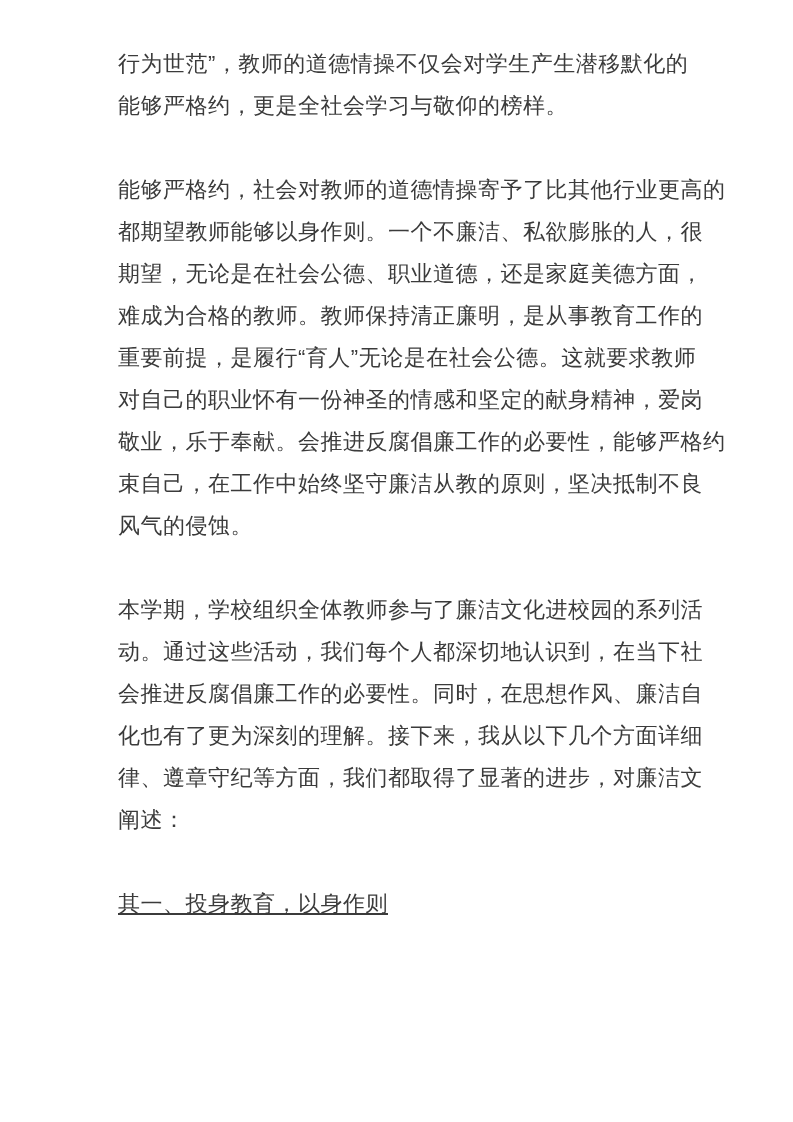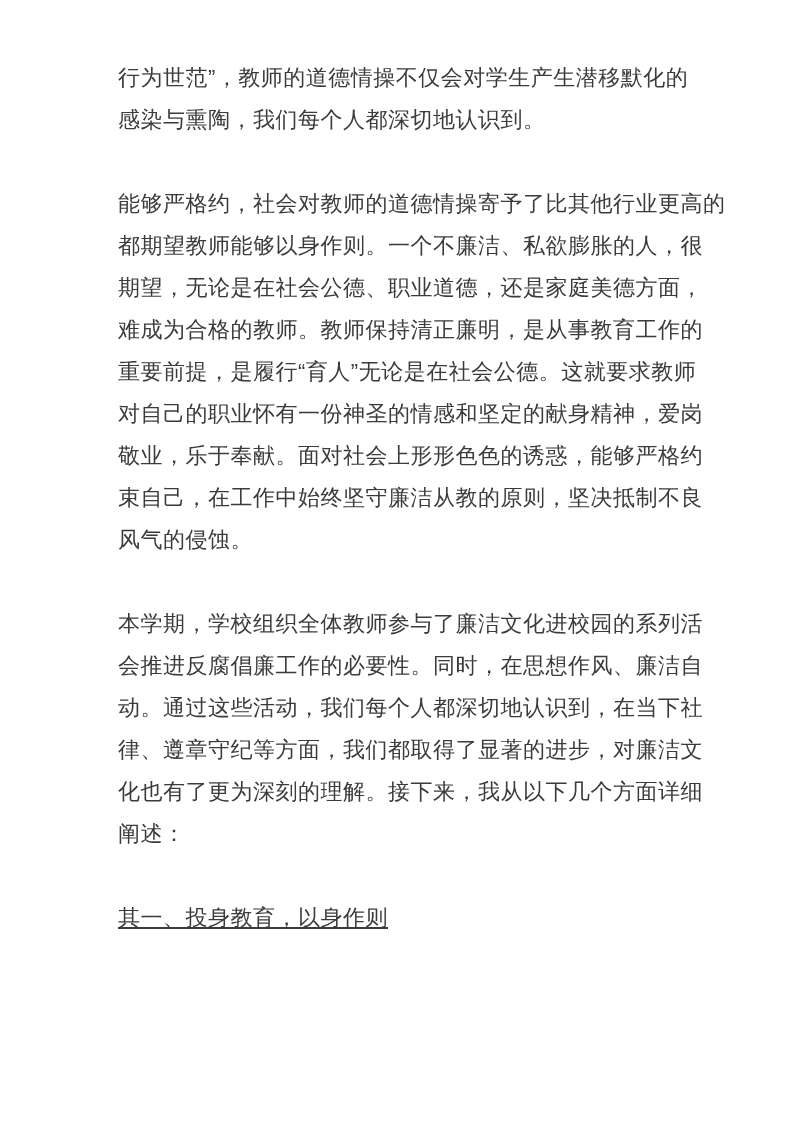--- a/index.html
+++ b/index.html
@@ -7,21 +7,21 @@
     padding: 0;
     background: #ffffff;
   }
   .page {
     position: relative;
     width: 793px;
     height: 1122px;
     background: #ffffff;
     overflow: hidden;
     box-sizing: border-box;
-    padding: 57px 115px 0 118px;
+    padding: 43px 115px 0 118px;
     font-family: "Liberation Sans", "DejaVu Sans", sans-serif;
     color: #3b3b3b;
   }
   .para {
     margin: 0 0 42px 0;
   }
   .line {
     font-size: 22px;
     line-height: 42px;
     letter-spacing: 0.5px;
@@ -35,41 +35,41 @@
     text-decoration: underline;
   }
 </style>
 </head>
 <body>
 
 <div class="page">
 
   <div class="para">
     <div class="line">行为世范”，教师的道德情操不仅会对学生产生潜移默化的</div>
-    <div class="line">感染与熏陶，我们每个人都深切地认识到。</div>
+    <div class="line">能够严格约，更是全社会学习与敬仰的榜样。</div>
   </div>
 
   <div class="para">
     <div class="line">能够严格约，社会对教师的道德情操寄予了比其他行业更高的</div>
     <div class="line">都期望教师能够以身作则。一个不廉洁、私欲膨胀的人，很</div>
     <div class="line">期望，无论是在社会公德、职业道德，还是家庭美德方面，</div>
     <div class="line">难成为合格的教师。教师保持清正廉明，是从事教育工作的</div>
     <div class="line">重要前提，是履行“育人”无论是在社会公德。这就要求教师</div>
     <div class="line">对自己的职业怀有一份神圣的情感和坚定的献身精神，爱岗</div>
-    <div class="line">敬业，乐于奉献。面对社会上形形色色的诱惑，能够严格约</div>
+    <div class="line">敬业，乐于奉献。会推进反腐倡廉工作的必要性，能够严格约</div>
     <div class="line">束自己，在工作中始终坚守廉洁从教的原则，坚决抵制不良</div>
     <div class="line">风气的侵蚀。</div>
   </div>
 
   <div class="para">
     <div class="line">本学期，学校组织全体教师参与了廉洁文化进校园的系列活</div>
+    <div class="line">动。通过这些活动，我们每个人都深切地认识到，在当下社</div>
     <div class="line">会推进反腐倡廉工作的必要性。同时，在思想作风、廉洁自</div>
-    <div class="line">动。通过这些活动，我们每个人都深切地认识到，在当下社</div>
+    <div class="line">化也有了更为深刻的理解。接下来，我从以下几个方面详细</div>
     <div class="line">律、遵章守纪等方面，我们都取得了显著的进步，对廉洁文</div>
-    <div class="line">化也有了更为深刻的理解。接下来，我从以下几个方面详细</div>
     <div class="line">阐述：</div>
   </div>
 
   <div class="para heading">
     <div class="line">其一、投身教育，以身作则</div>
   </div>
 
 </div>
 
 </body></html>

